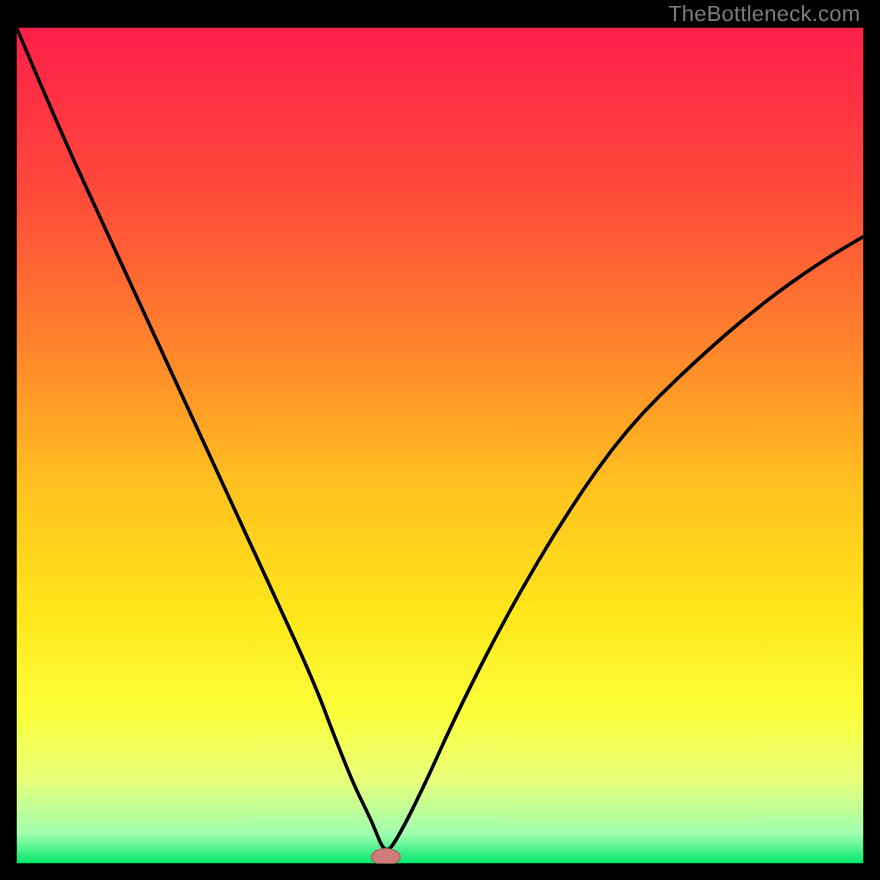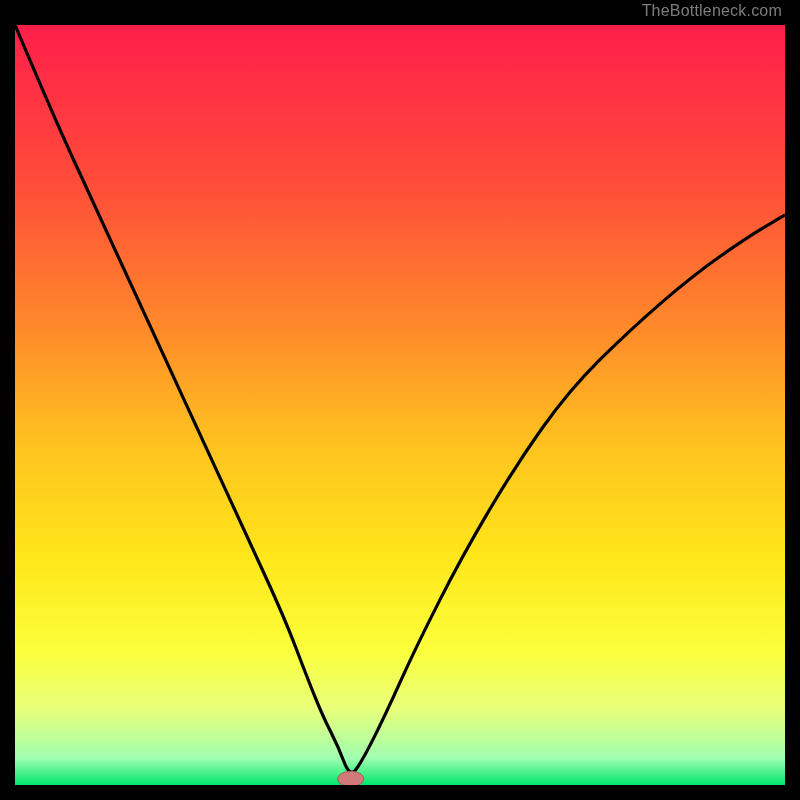--- a/index.html
+++ b/index.html
@@ -17,21 +17,21 @@
     top: 25px;
     width: 770px;
     height: 760px;
     background: #000;
   }
   .watermark {
     position: absolute;
     top: 2px;
     right: 18px;
     color: #7d7d7d;
-    font-size: 16px;
+    font-size: 20px;
     letter-spacing: 0.2px;
     font-weight: 500;
   }
   svg {
     display: block;
   }
 </style>
 </head>
 <body>
 

